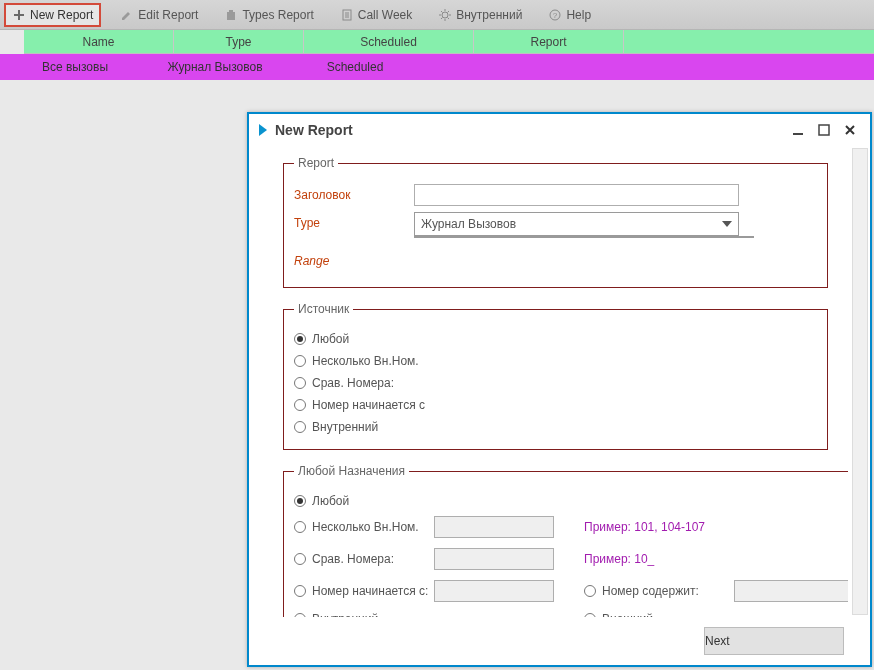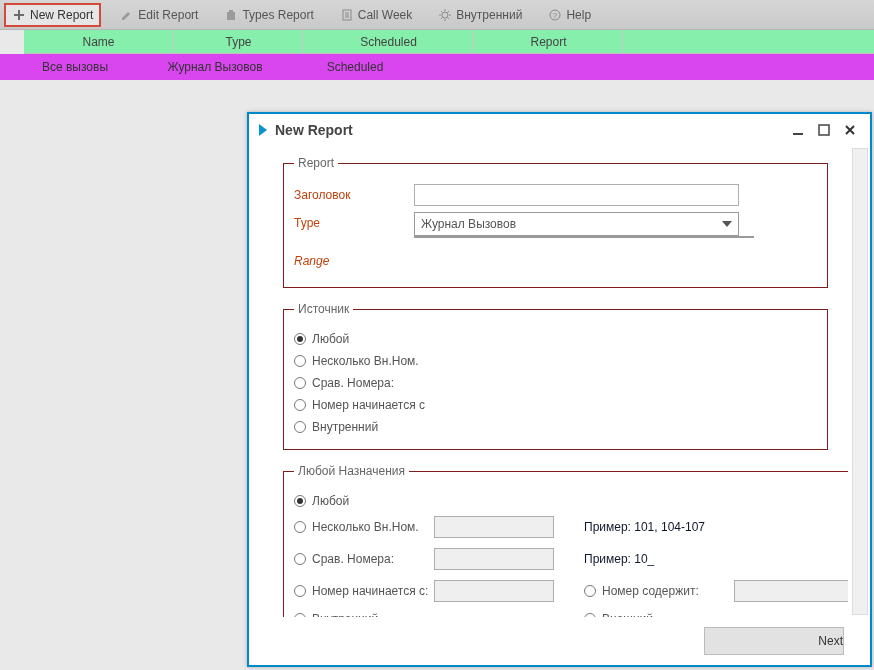--- a/index.html
+++ b/index.html
@@ -114,29 +114,29 @@
   .combo-inner{position:absolute;left:0;top:0;right:16px;bottom:0;overflow:hidden;}
   .combo-scroll{position:absolute;right:0;top:0;bottom:0;width:15px;background:#f0f0f0;border-left:1px solid #d3d3d3;}
   .combo-scroll .arrow{height:16px;display:flex;align-items:center;justify-content:center;color:#666;font-size:9px;cursor:pointer;}
 
   .radio-row{display:flex;align-items:center;gap:6px;margin:8px 0;}
   .radio{width:12px;height:12px;border:1px solid #777;border-radius:50%;display:inline-flex;align-items:center;justify-content:center;cursor:pointer;}
   .radio.on::after{content:"";width:6px;height:6px;background:#333;border-radius:50%;}
   .grid2{display:grid;grid-template-columns:140px 130px 20px 150px 120px;row-gap:10px;align-items:center;}
   .small-input{height:22px;width:120px;border:1px solid #aeaeae;background:#efefef;}
   .right-radio{display:flex;align-items:center;gap:6px;}
-  .hint{color:#0f172a;}
+  .hint{color:#a21caf;}
 
   .footer{
     height:48px; display:flex; align-items:center; justify-content:flex-end;
     padding-right:26px; background:#fff;
   }
   .next-btn{
     width:140px;height:28px;background:#e2e2e2;border:1px solid #bcbcbc;
-    display:flex;align-items:center;justify-content:flex-end;cursor:pointer;color:#333;
+    display:flex;align-items:center;justify-content:flex-start;cursor:pointer;color:#333;
   }
 </style>
 </head>
 <body>
 
 <div class="toolbar">
   <div class="tb-btn highlight">
     <span class="ic">
       <svg viewBox="0 0 14 14">
           <path d="M6 2h2v4h4v2H8v4H6V8H2V6h4z" fill="#6a6a6a"></path>

